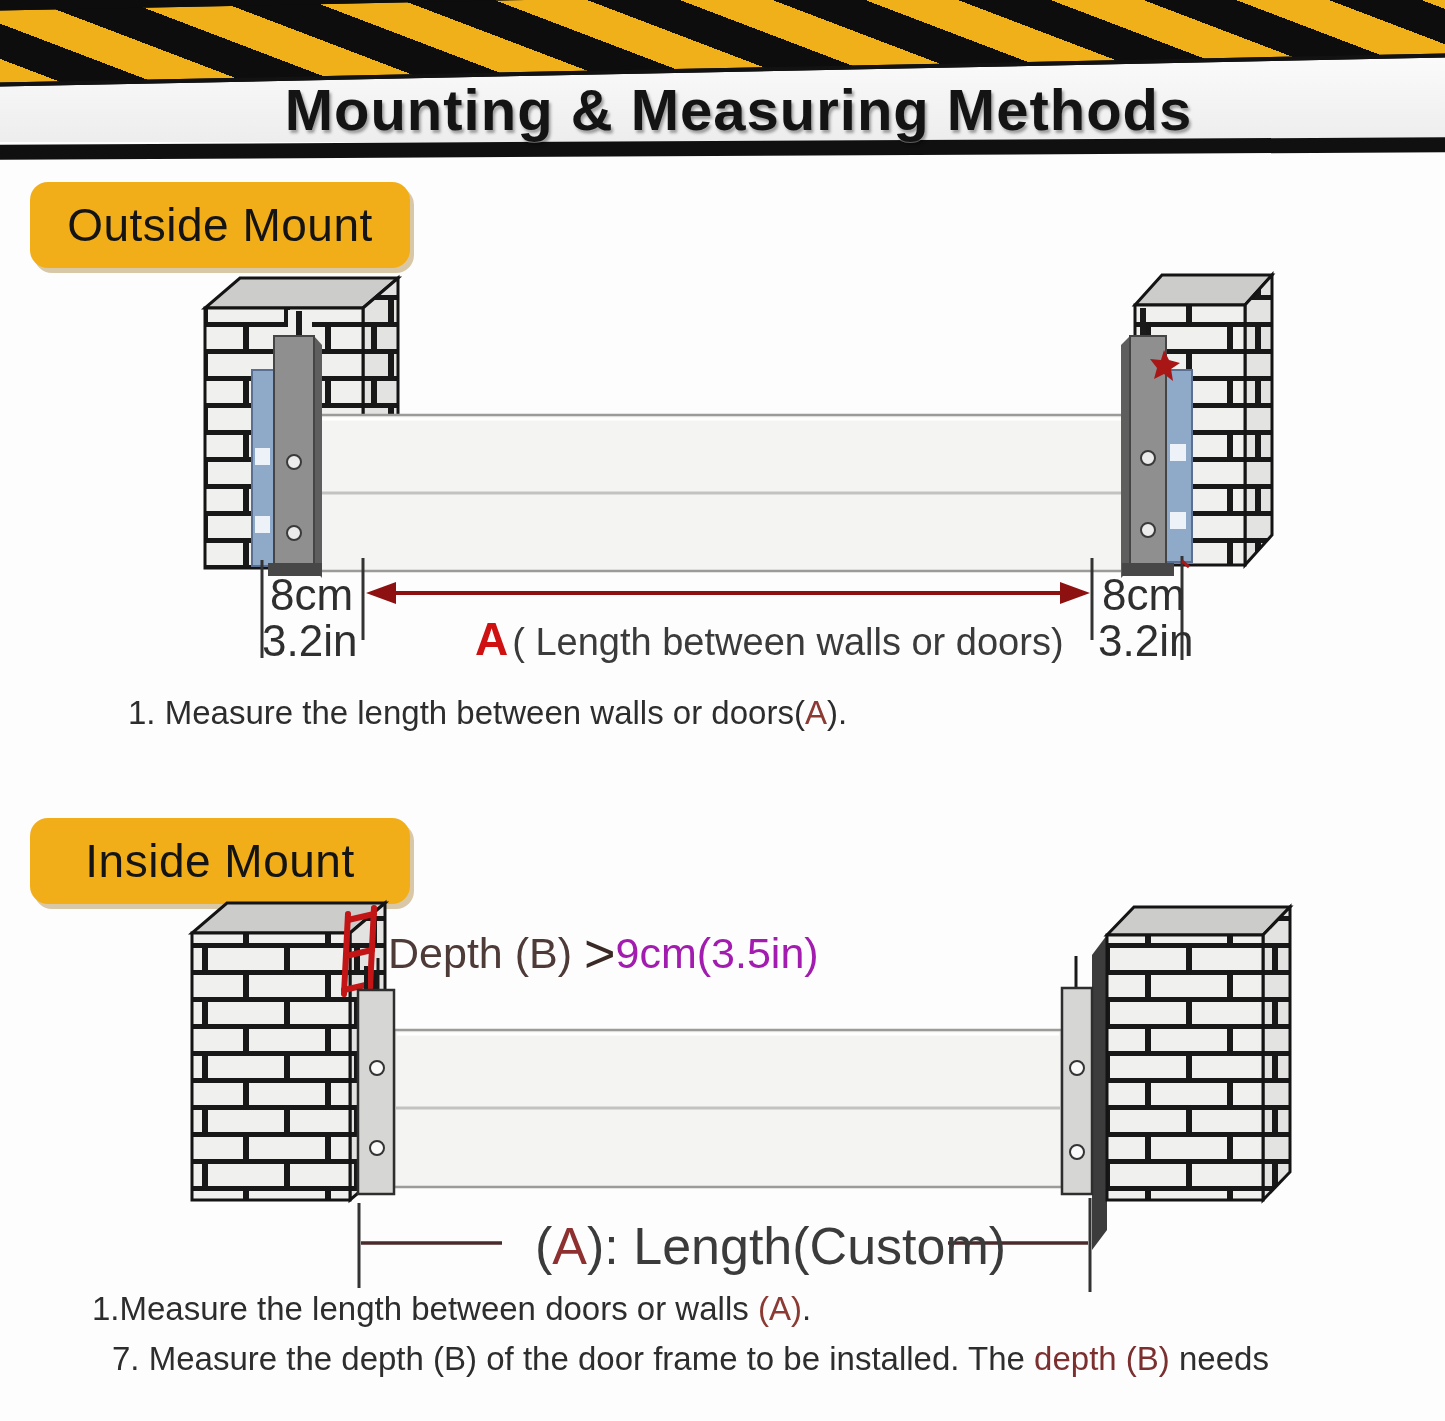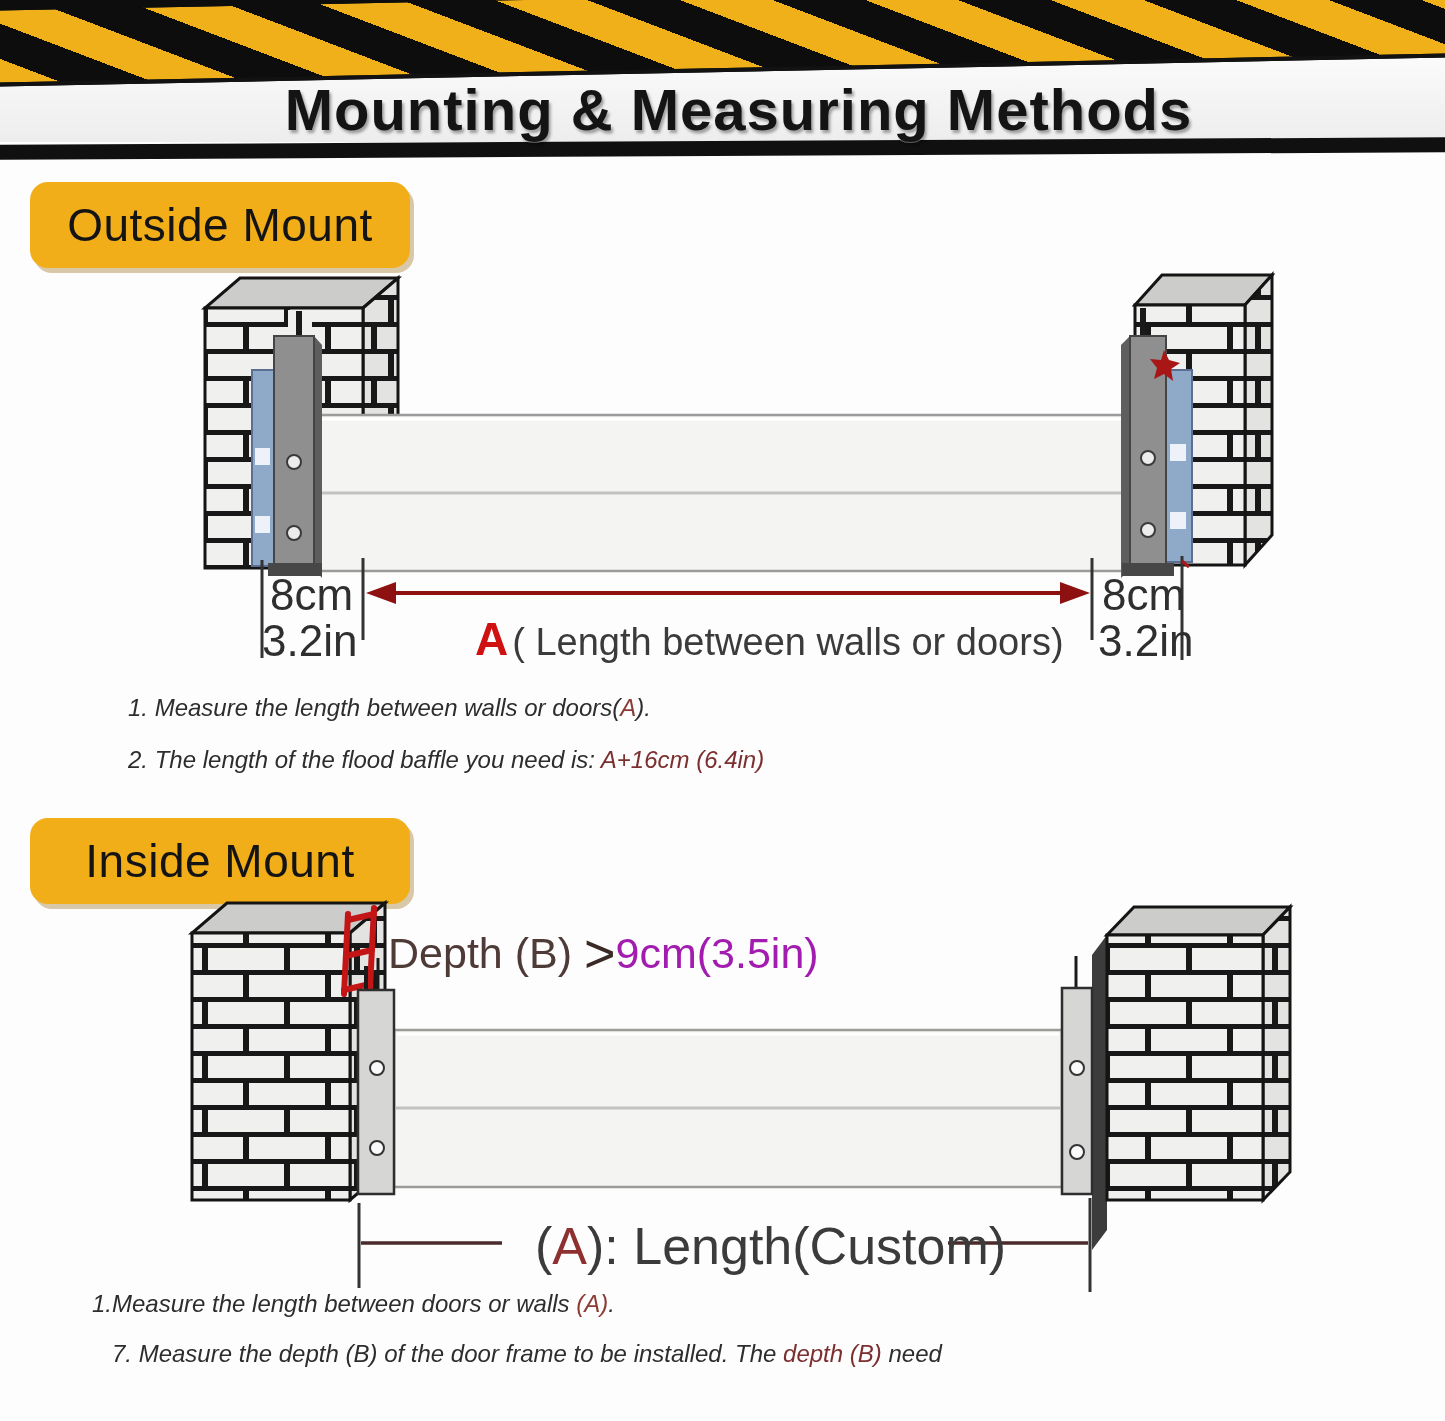--- a/index.html
+++ b/index.html
@@ -26,21 +26,21 @@
     font-size:46px;letter-spacing:.5px;color:#141414;
     box-shadow:4px 5px 0 rgba(150,100,10,0.35);}
   .badge.outside{top:182px;}
   .badge.inside{top:818px;}
   
   .diagram{position:absolute;left:0;top:0;width:1445px;height:1421px;}
   
   .dimtxt{position:absolute;font-size:44px;color:#2f2f2f;white-space:nowrap;}
   .spanlabel{position:absolute;font-size:38px;color:#3b3b3b;white-space:nowrap;}
   .spanlabel .accentA{color:#cf1111;font-weight:bold;font-size:46px;margin-right:4px;}
-  .steps{position:absolute;font-size:24px;color:#2d2d2d;white-space:nowrap;font-style:italic;}
+  .steps{position:absolute;font-size:33px;color:#2d2d2d;white-space:nowrap;}
   .maroon{color:#7c2f2f;}
   .redish{color:#8c3a34;}
   .depthlabel{position:absolute;left:388px;top:922px;white-space:nowrap;font-size:43px;color:#4e3a36;}
   .depthlabel .gt{font-size:54px;color:#3a2a26;vertical-align:-4px;}
   .depthlabel .val{color:#a21caf;}
   .dim2label{position:absolute;left:535px;top:1216px;font-size:52px;color:#3b3b3b;white-space:nowrap;}
   .dim2label .a{color:#8e3030;}
 </style>
 </head>
 <body>
@@ -195,31 +195,28 @@
   <div class="dimtxt" style="left:262px;top:616px">3.2in</div>
   <div class="dimtxt" style="left:1102px;top:570px">8cm</div>
   <div class="dimtxt" style="left:1098px;top:616px">3.2in</div>
   <div class="spanlabel" style="left:475px;top:612px">
     <span class="accentA">A</span><span>( Length between walls or doors)</span>
   </div>
 
   <div class="steps" style="left:128px;top:694px">
     <span>1. Measure the length between walls or doors(</span><span class="redish">A</span><span>).</span>
   </div>
-  <div class="steps" style="left:128px;top:746px">
-    <span>2. The length of the flood baffle you need is: </span><span class="maroon">A+16cm (6.4in)</span><span></span>
-  </div>
 
   <div class="depthlabel">
     <span>Depth (B) </span><span class="gt">&gt;</span><span class="val">9cm(3.5in)</span>
   </div>
   <div class="dim2label">
     <span>(</span><span class="a">A</span><span>): Length(Custom)</span>
   </div>
 
   <div class="steps" style="left:92px;top:1290px">
     <span>1.Measure the length between doors or walls </span><span class="redish">(A)</span><span>.</span>
   </div>
   <div class="steps" style="left:112px;top:1340px">
-    <span>7. Measure the depth (B) of the door frame to be installed. The </span><span class="maroon">depth (B)</span><span> need</span>
+    <span>7. Measure the depth (B) of the door frame to be installed. The </span><span class="maroon">depth (B)</span><span> needs</span>
   </div>
 
 </div>
 
 </body></html>

